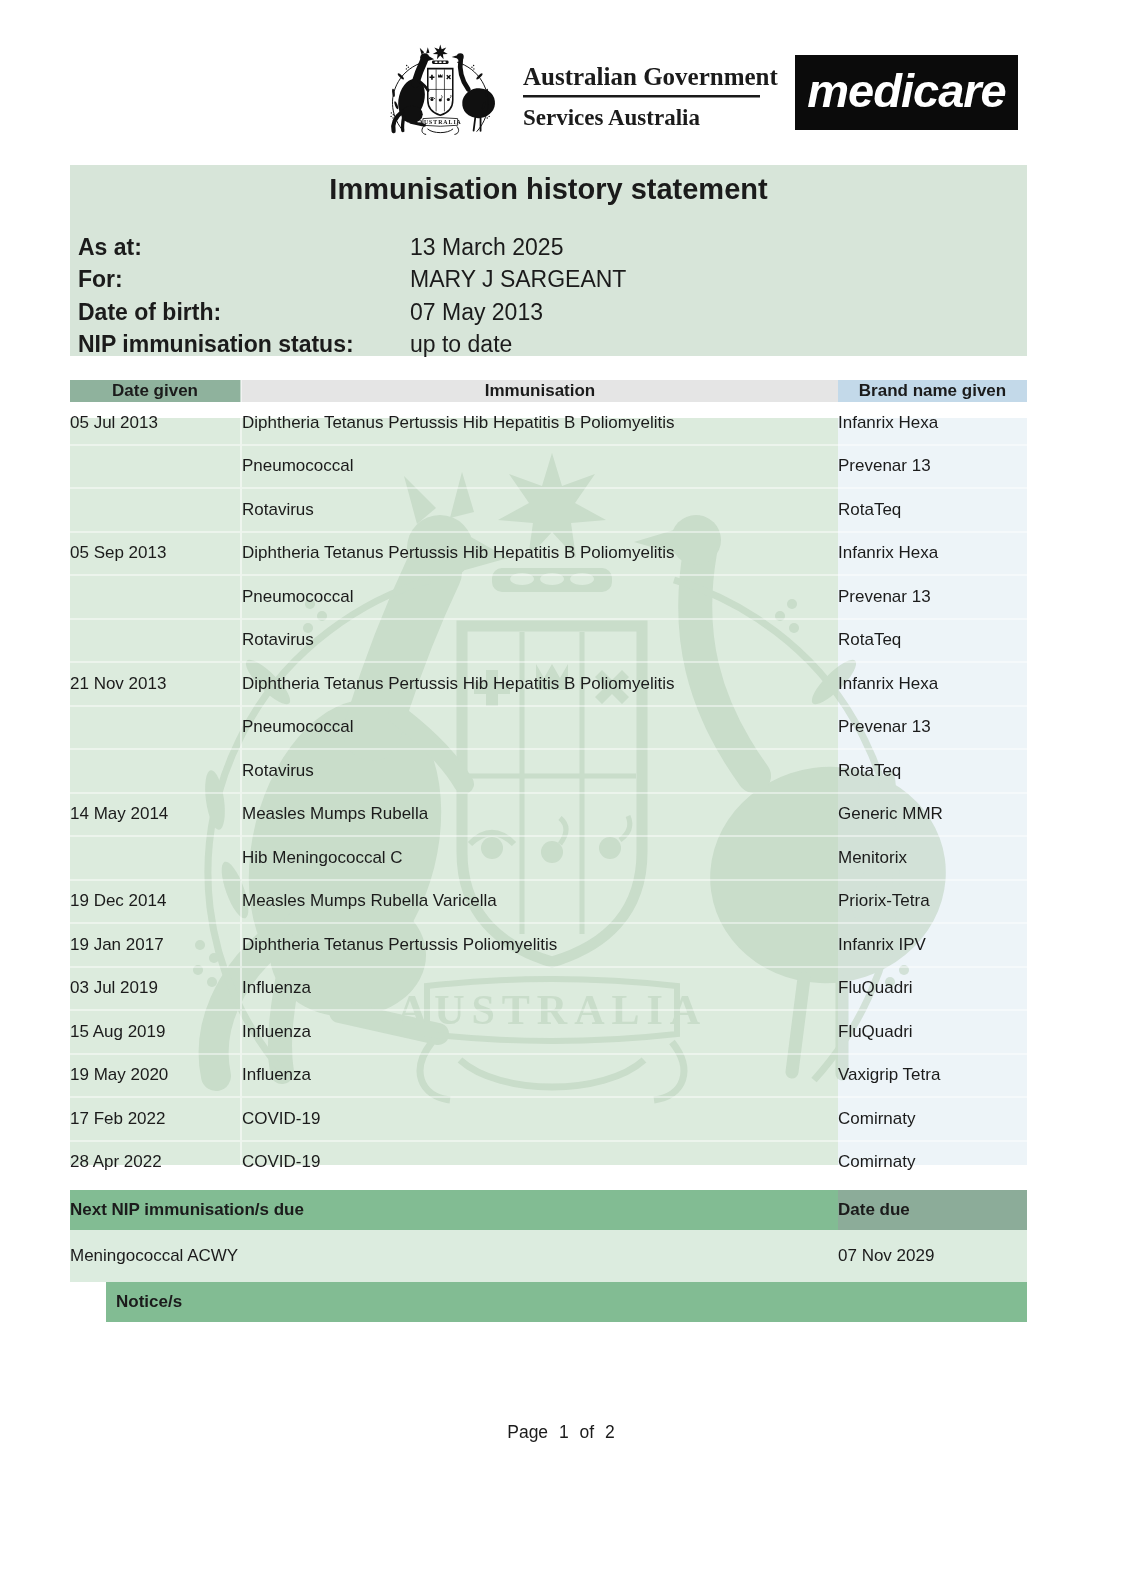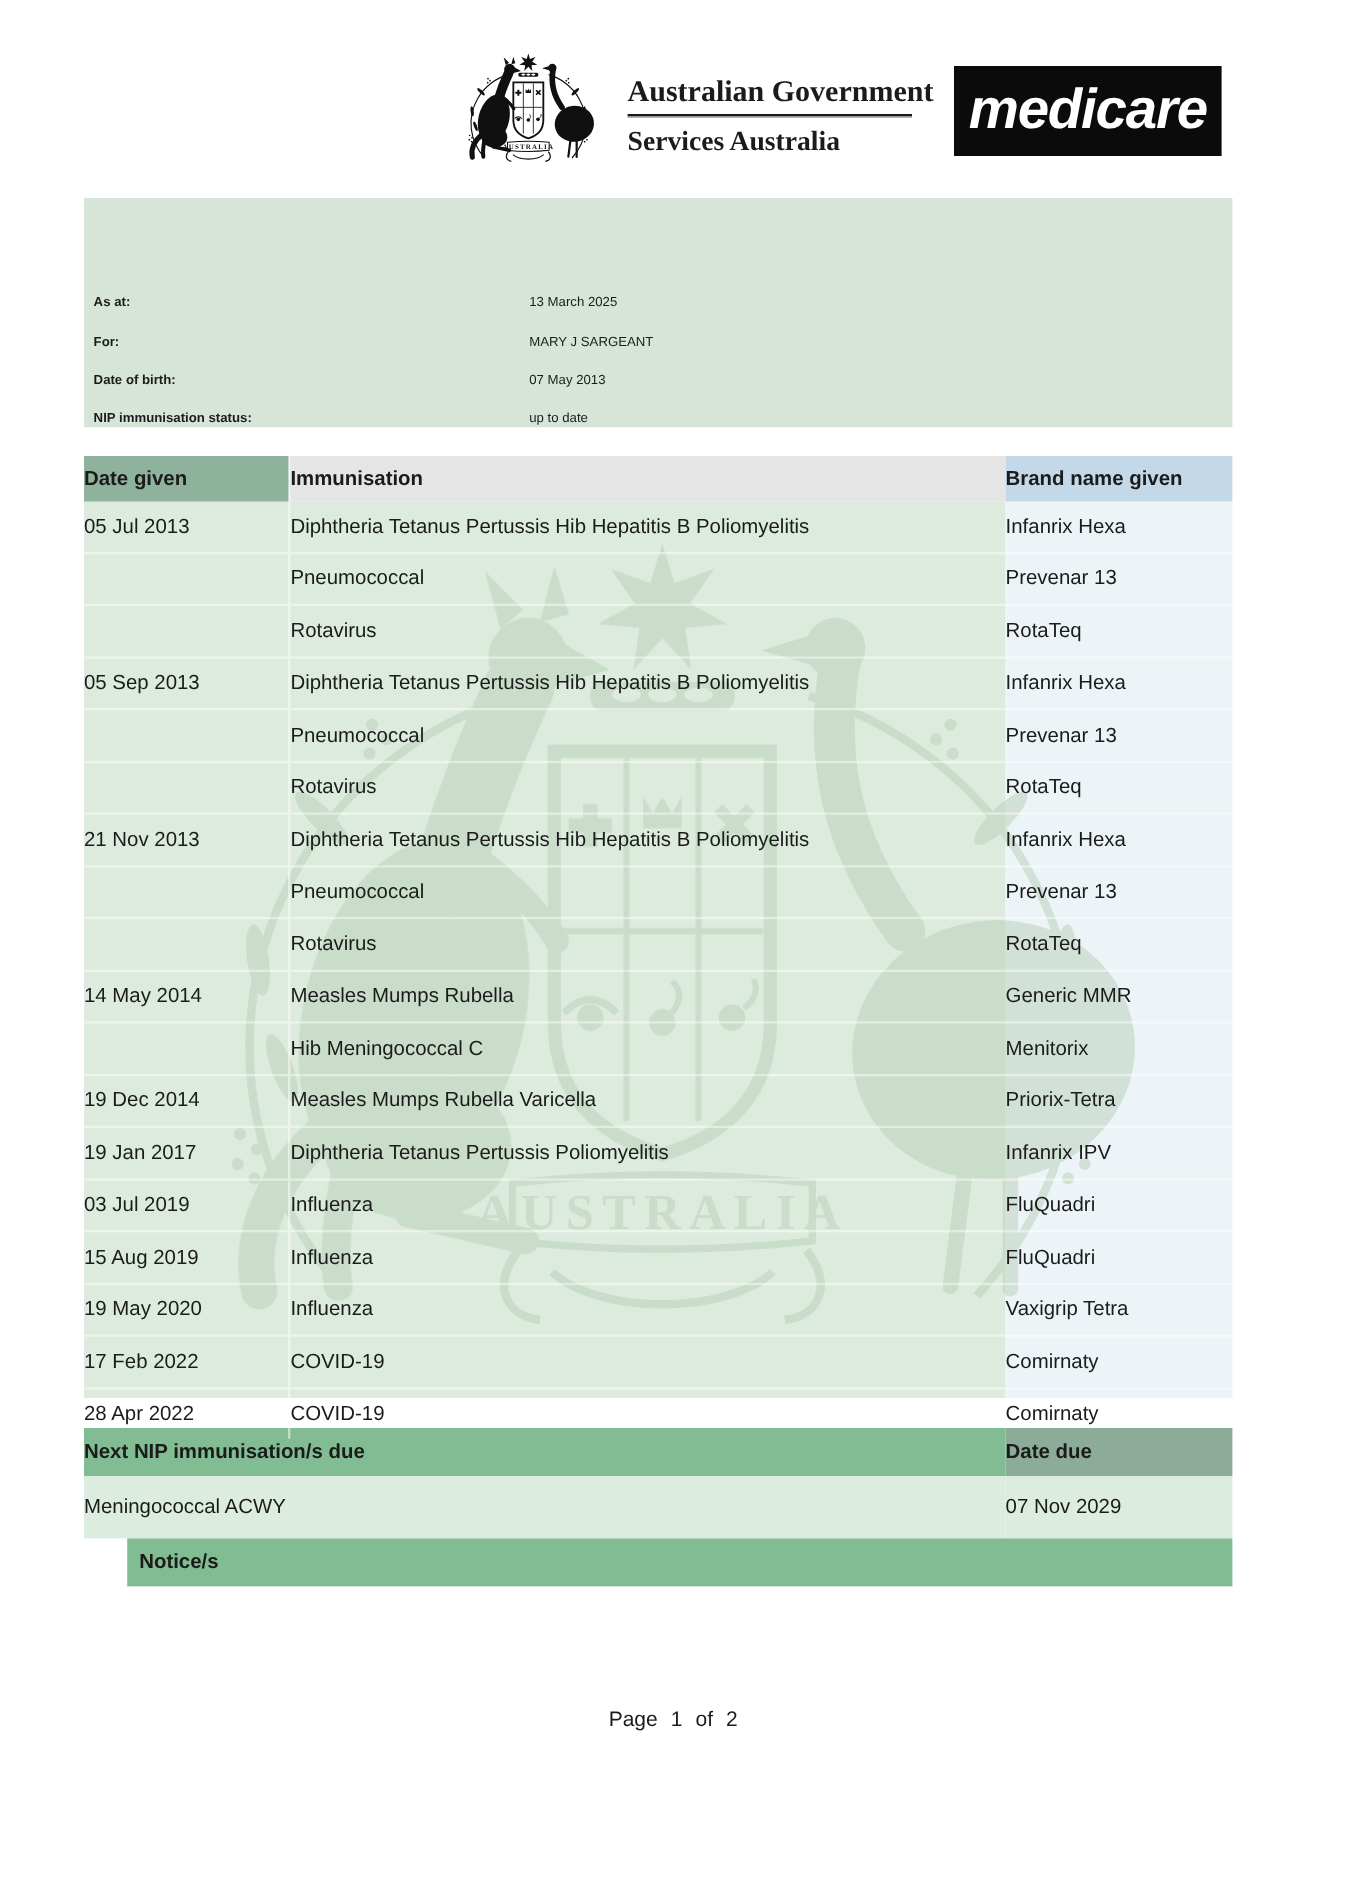--- a/index.html
+++ b/index.html
@@ -23,32 +23,32 @@
     background:#0b0b0b;display:flex;align-items:center;justify-content:center;
   }
   .medicare-logo span{
     color:#ffffff;font-size:47px;font-weight:bold;font-style:italic;
     letter-spacing:-1px;transform:translateY(-2px);
   }
   
   .info-panel{position:absolute;left:70px;top:165px;width:957px;height:191px;background:#d7e5d9;}
   .info-title{margin:0;padding-top:8px;text-align:center;font-size:29px;font-weight:bold;}
   .fields{position:absolute;left:8px;top:66px;right:8px;}
-  .field-row{display:flex;height:32.3px;align-items:flex-end;font-size:11px;line-height:22px;gap:31px;}
+  .field-row{display:flex;height:32.3px;align-items:center;font-size:23px;line-height:22px;}
   .field-label{width:332px;font-weight:bold;}
   .field-value{flex:1;}
   
   .history{position:absolute;left:70px;top:380px;width:957px;height:785px;}
   .hist-bg-green{position:absolute;left:0;top:38px;width:768px;height:747px;background:#dcebdd;z-index:0;}
   .hist-bg-blue{position:absolute;left:768px;top:38px;width:189px;height:747px;background:#edf4f8;z-index:0;}
   .watermark{position:absolute;left:70px;top:40px;width:820px;height:720px;z-index:1;pointer-events:none;}
   .arms-wm{color:#b6ceb7;opacity:0.5;}
   table.hist{position:relative;z-index:2;width:957px;border-collapse:collapse;table-layout:fixed;}
   table.hist col.w1{width:171px;} table.hist col.w2{width:597px;} table.hist col.w3{width:189px;}
-  table.hist th{height:38px;font-size:17px;font-weight:bold;text-align:left;vertical-align:middle;padding:0;}
+  table.hist th{height:22px;font-size:17px;font-weight:bold;text-align:center;vertical-align:middle;padding:0;}
   th.h-date{background:#8fb29d;padding-left:10px;border-right:2px solid rgba(255,255,255,.5);}
   th.h-imm{background:#e5e5e5;padding-left:5px;}
   th.h-brand{background:#c3d9e9;padding-left:7px;}
   table.hist td{height:41.5px;font-size:17px;vertical-align:middle;padding:0;background:transparent;}
   table.hist tbody tr + tr td{border-top:2px solid rgba(255,255,255,.45);}
   td.c-date{padding-left:10px;border-right:2px solid rgba(255,255,255,.5);}
   td.c-imm{padding-left:5px;}
   td.c-brand{padding-left:7px;}
   
   .next-due{position:absolute;left:70px;top:1190px;width:957px;}
@@ -158,20 +158,21 @@
   <div class="gov-text">
     <div class="gov-line1">Australian Government</div>
     <div class="gov-divider"></div>
     <div class="gov-line2">Services Australia</div>
   </div>
   <div class="medicare-logo">
     <span>medicare</span>
   </div>
 
   <section class="info-panel">
+    <h1 class="info-title">Immunisation history statement</h1>
     <div class="fields">
         <div class="field-row">
           <span class="field-label">As at:</span>
           <span class="field-value">13 March 2025</span>
         </div>
         <div class="field-row">
           <span class="field-label">For:</span>
           <span class="field-value">MARY J SARGEANT</span>
         </div>
         <div class="field-row">

